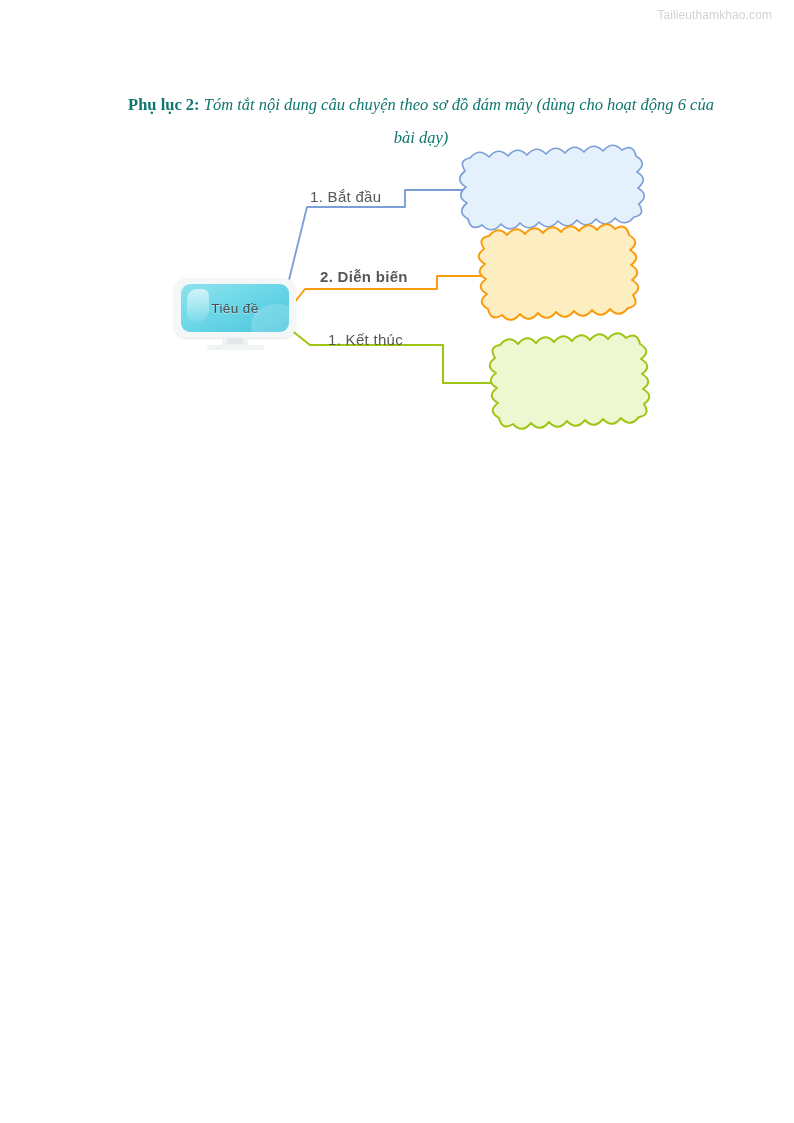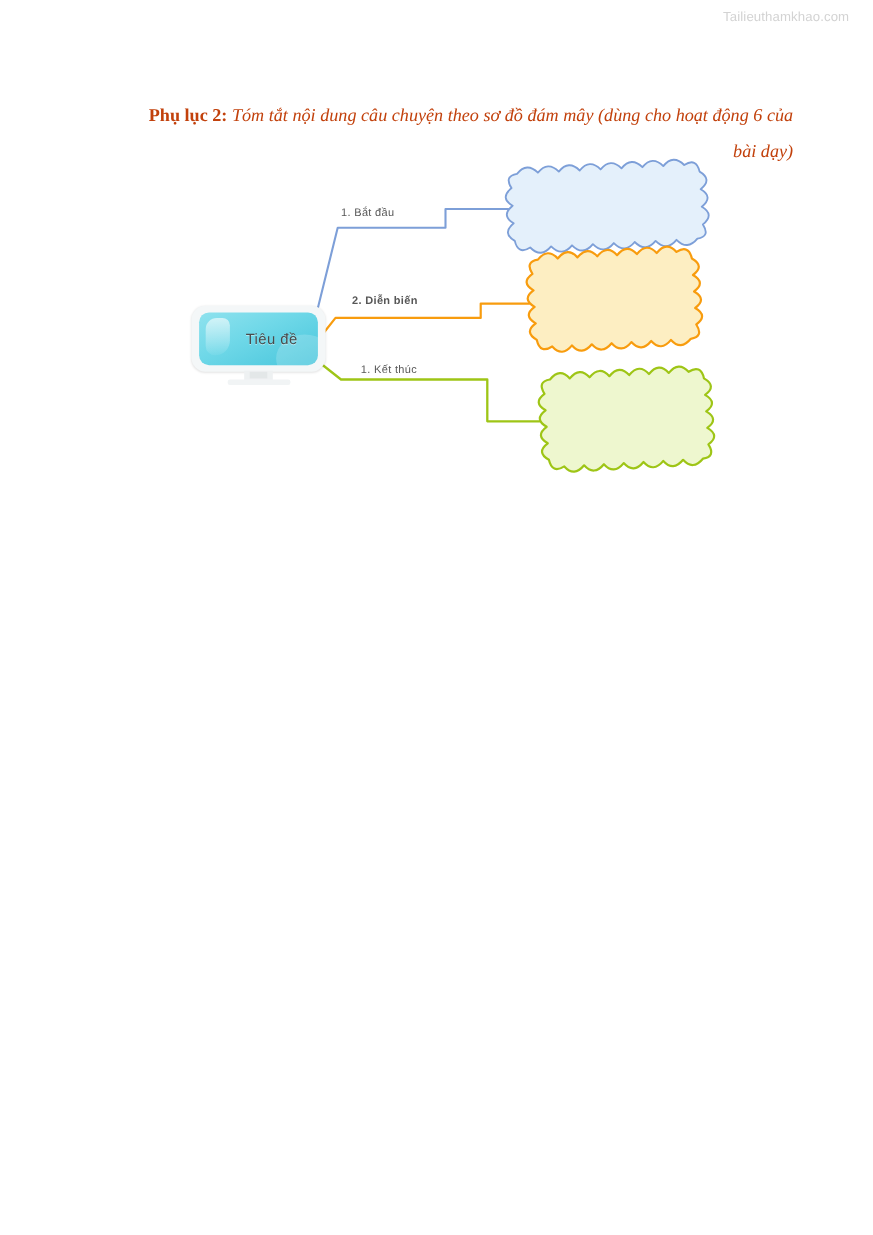--- a/index.html
+++ b/index.html
@@ -28,22 +28,22 @@
   }
 
   
   #heading {
     position: absolute;
     left: 121px;
     top: 88px;
     width: 600px;
     font-size: 16.5px;
     line-height: 33px;
-    color: #c2410c;
-    text-align: right;
+    color: #0f766e;
+    text-align: center;
   }
   #heading .lead {
     font-weight: bold;
     font-style: normal;
   }
   #heading .rest {
     font-style: italic;
   }
 
   
@@ -107,21 +107,20 @@
     width: 108px;
     height: 48px;
     display: flex;
     align-items: center;
     justify-content: center;
     font-family: "Liberation Sans", sans-serif;
     font-size: 13.5px;
     color: #4a4a4a;
     letter-spacing: 0.4px;
     text-shadow: 0 1px 0 rgba(255,255,255,0.45);
-    padding-left: 12px;
   }
   .monitor-neck {
     position: absolute;
     left: 48px;
     top: 59px;
     width: 26px;
     height: 9px;
     background: #eef1f2;
   }
   .monitor-base {
@@ -139,21 +138,21 @@
     top: 60px;
     width: 16px;
     height: 6px;
     background: #e3e7e8;
   }
 
   
   .branch-label {
     position: absolute;
     font-family: "Liberation Sans", sans-serif;
-    font-size: 10px;
+    font-size: 15px;
     color: #575757;
     letter-spacing: 0.3px;
     white-space: nowrap;
   }
   #label-1 { left: 310px; top: 188px; }
   #label-2 { left: 320px; top: 268px; font-weight: bold; }
   #label-3 { left: 328px; top: 331px; }
 </style>
 </head>
 <body>

